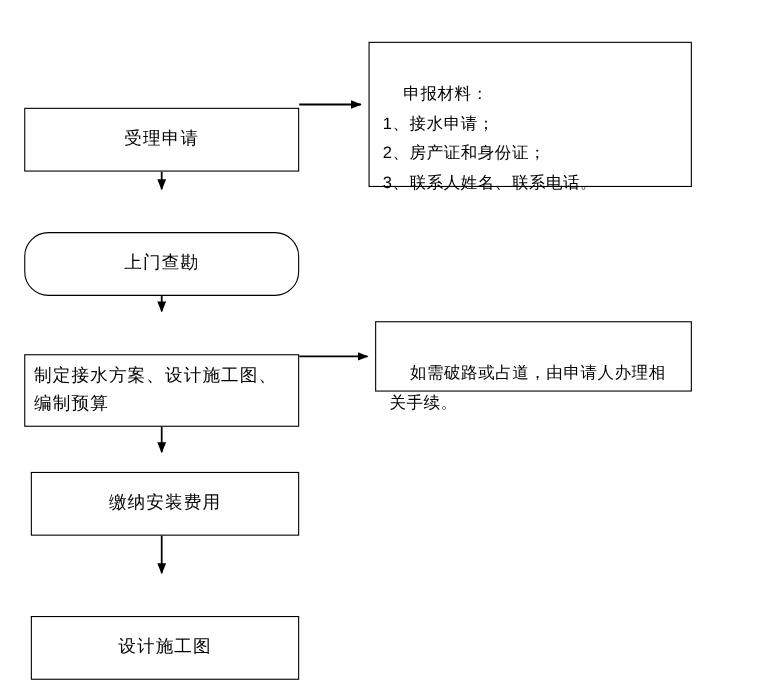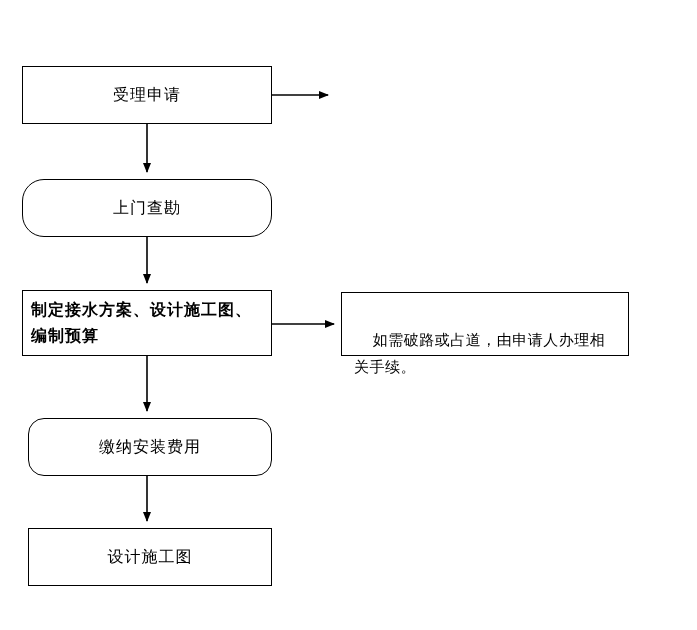--- a/index.html
+++ b/index.html
@@ -24,20 +24,21 @@
     border: 1px solid #000000;
     background: #ffffff;
     display: flex;
     align-items: center;
     justify-content: center;
     font-size: 16px;
     line-height: 26px;
     letter-spacing: 1px;
     white-space: pre-wrap;
     text-align: center;
+    margin-top: 32px;
   }
   .node.left {
     justify-content: flex-start;
     text-align: left;
     padding: 0 8px;
   }
   .note {
     position: absolute;
     box-sizing: border-box;
     border: 1px solid #000000;
@@ -80,30 +81,36 @@
   </svg>
 
   <div class="node" style="left:22px; top:66px; width:250px; height:58px;">
     <span>受理申请</span>
   </div>
 
   <div class="node" style="left:22px; top:179px; width:250px; height:58px;border-radius:22px;">
     <span>上门查勘</span>
   </div>
 
-  <div class="node left" style="left:22px; top:290px; width:250px; height:66px;font-weight:bold;">
+  <div class="node left" style="left:22px; top:290px; width:250px; height:66px;">
     <span>制定接水方案、设计施工图、编制预算</span>
   </div>
 
-  <div class="node" style="left:28px; top:418px; width:244px; height:58px;border-radius:16px;">
+  <div class="node" style="left:28px; top:397px; width:244px; height:58px;">
     <span>缴纳安装费用</span>
   </div>
 
   <div class="node" style="left:28px; top:528px; width:244px; height:58px;">
     <span>设计施工图</span>
   </div>
 
+  <div class="note" style="left:335px; top:38px; width:294px; height:132px;">
+    <span>申报材料：
+1、接水申请；
+2、房产证和身份证；
+3、联系人姓名、联系电话。</span>
+  </div>
 
   <div class="note" style="left:341px; top:292px; width:288px; height:64px;">
     <span>如需破路或占道，由申请人办理相关手续。</span>
   </div>
 
 </div>
 
 </body></html>

